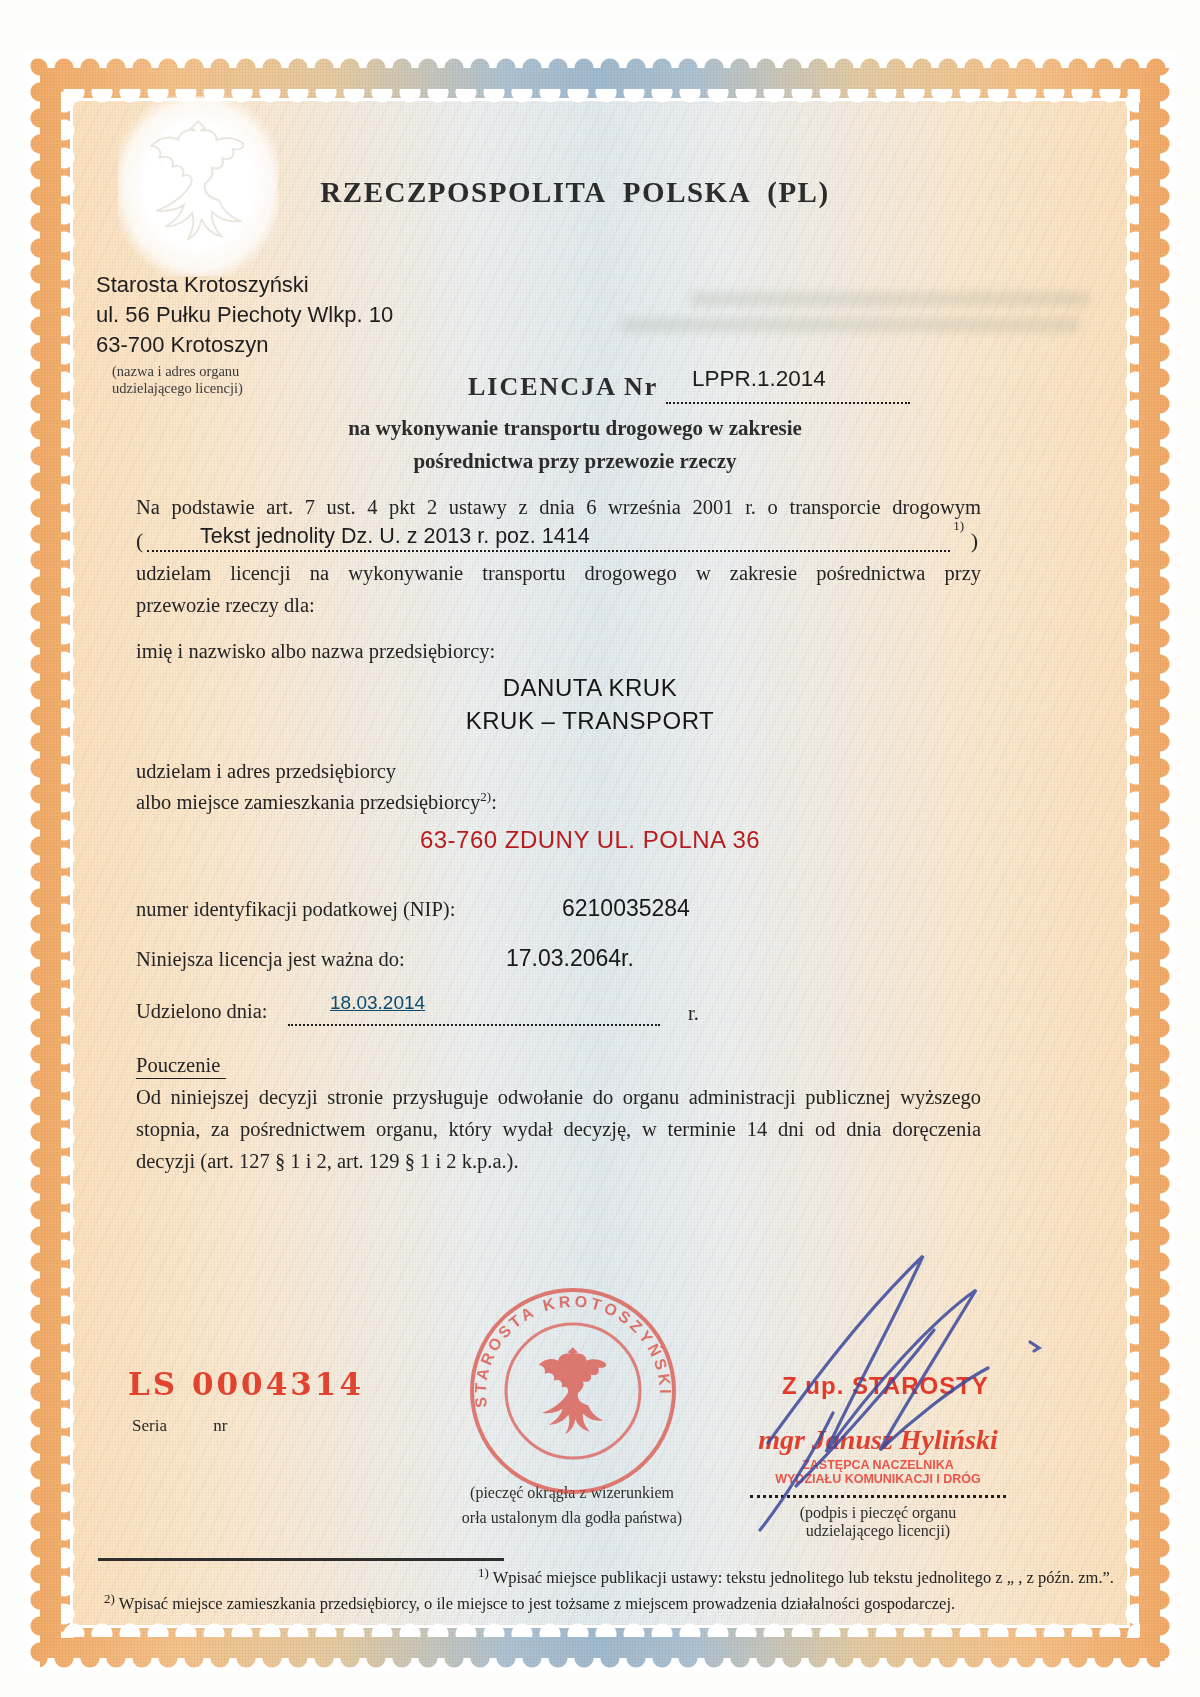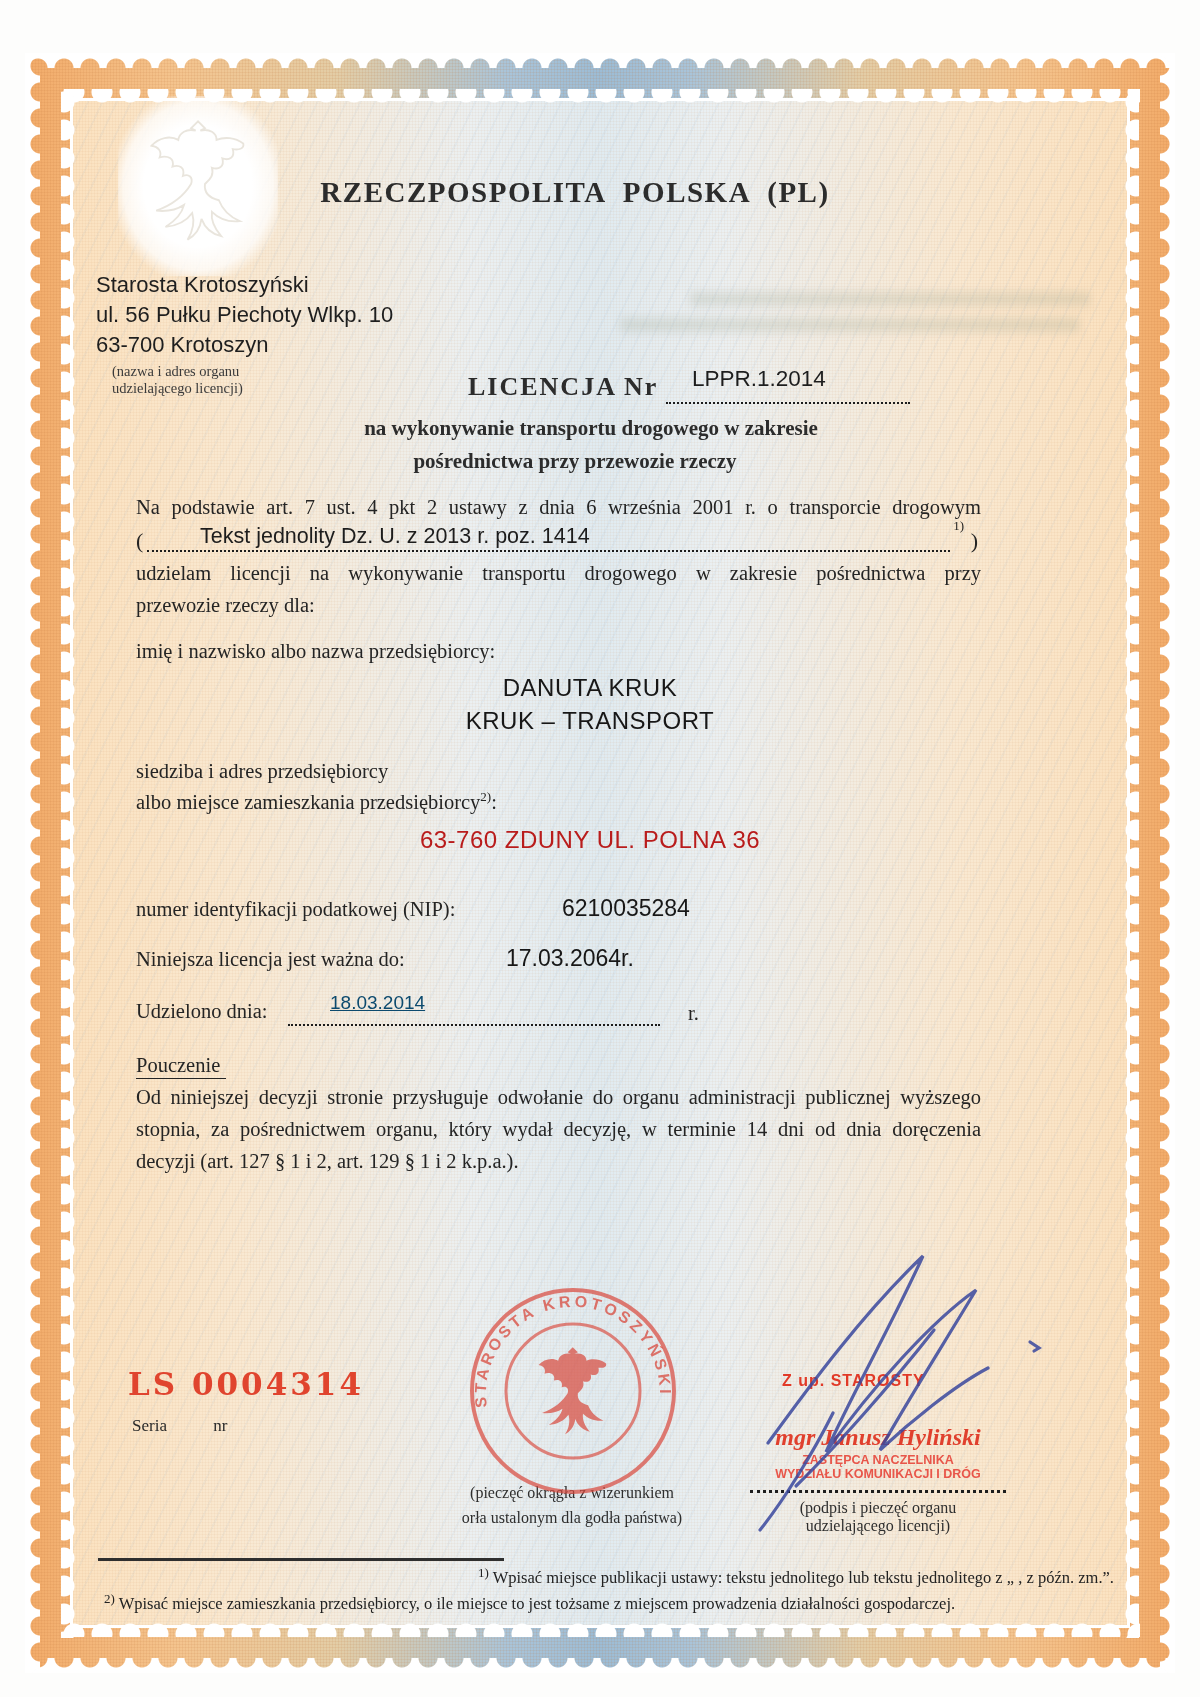--- a/index.html
+++ b/index.html
@@ -90,21 +90,21 @@
   </div>
   <div class="abs serif" style="left:112px;top:363px;font-size:14.5px;line-height:17px;color:#3a3a3a;">
     <div>(nazwa i adres organu</div>
     <div>udzielającego licencji)</div>
   </div>
 
   <div class="abs serif" style="left:468px;top:372px;font-weight:bold;font-size:26px;letter-spacing:2px;color:#2c2c2c;">LICENCJA  Nr</div>
   <div class="abs dotted" style="left:666px;top:374px;width:244px;height:28px;"></div>
   <div class="abs sans" style="left:692px;top:366px;font-size:22.5px;color:#1d1d1d;">LPPR.1.2014</div>
 
-  <div class="abs serif" style="left:116px;top:416px;width:950px;text-align:center;font-weight:bold;font-size:21px;color:#2c2c2c;">na wykonywanie transportu drogowego w zakresie</div>
+  <div class="abs serif" style="left:100px;top:416px;width:950px;text-align:center;font-weight:bold;font-size:21px;color:#2c2c2c;">na wykonywanie transportu drogowego w zakresie</div>
   <div class="abs serif" style="left:100px;top:449px;width:950px;text-align:center;font-weight:bold;font-size:21px;color:#2c2c2c;">pośrednictwa przy przewozie rzeczy</div>
 
   <div class="abs serif jfull" style="left:136px;top:496px;width:845px;font-size:20.5px;">Na podstawie art. 7 ust. 4 pkt 2 ustawy z dnia 6 września 2001 r. o transporcie drogowym</div>
 
   <div class="abs" style="left:136px;top:520px;width:842px;height:38px;">
     <span class="serif" style="position:absolute;left:0;top:8px;font-size:22px;">(</span>
     <span class="dotted" style="position:absolute;left:11px;right:28px;bottom:6px;height:1px;"></span>
     <span class="sans" style="position:absolute;left:64px;top:4px;font-size:21.5px;color:#1d1d1d;">Tekst jednolity Dz. U. z 2013 r. poz. 1414</span>
     <span class="serif" style="position:absolute;right:14px;top:-2px;font-size:13px;">1)</span>
     <span class="serif" style="position:absolute;right:0;top:8px;font-size:22px;">)</span>
@@ -113,21 +113,21 @@
   <div class="abs serif jfull" style="left:136px;top:562px;width:845px;font-size:20.5px;">udzielam licencji na wykonywanie transportu drogowego w zakresie pośrednictwa przy</div>
   <div class="abs serif" style="left:136px;top:594px;font-size:20.5px;">przewozie rzeczy dla:</div>
 
   <div class="abs sans" style="left:150px;top:674px;width:880px;text-align:center;font-size:24px;letter-spacing:.5px;color:#171717;">
     <div>DANUTA KRUK</div>
     <div style="margin-top:5px;">KRUK – TRANSPORT</div>
   </div>
   <div class="abs serif" style="left:136px;top:640px;font-size:20.5px;">imię i nazwisko albo nazwa przedsiębiorcy:</div>
 
   <div class="abs serif" style="left:136px;top:756px;font-size:20.5px;line-height:31px;">
-    <div>siedziba i adres przedsiębiorcy</div>
+    <div>udzielam i adres przedsiębiorcy</div>
     <div>
       <span>albo miejsce zamieszkania przedsiębiorcy</span><sup class="ref">2)</sup><span>:</span>
     </div>
   </div>
   <div class="abs sans" style="left:150px;top:826px;width:880px;text-align:center;font-size:24px;letter-spacing:.5px;color:#b91c1c;">63-760 ZDUNY UL. POLNA 36</div>
 
   <div class="abs serif" style="left:136px;top:898px;font-size:20.5px;">numer identyfikacji podatkowej (NIP):</div>
   <div class="abs sans" style="left:562px;top:895px;font-size:23px;color:#171717;">6210035284</div>
 
   <div class="abs serif" style="left:136px;top:948px;font-size:20.5px;">Niniejsza licencja jest ważna do:</div>
@@ -158,24 +158,24 @@
     </text>
     <g transform="translate(68,62) scale(0.9)" opacity=".8">
       <path fill="#d9493d" transform="scale(0.95,0.95)" d="M50 6 L44 12 L48 14 C40 12 34 16 33 22 C26 18 16 20 10 27 C16 28 19 32 17 37 C24 35 30 38 28 45 C34 43 39 46 37 53 C42 51 46 54 44 60 C38 70 28 78 14 83 C24 84 32 82 38 78 C36 86 30 92 22 97 C32 96 40 92 45 85 C47 92 46 100 41 108 C48 104 52 98 53 90 C56 98 62 103 70 105 C64 98 61 91 62 84 C68 90 76 93 86 92 C77 88 71 82 68 74 C60 72 55 68 56 60 C60 56 64 53 62 46 C68 48 73 45 71 38 C77 40 82 37 80 30 C86 31 90 29 89 25 C82 20 73 19 66 22 C66 16 60 12 52 14 L56 12 Z"></path>
     </g>
   </svg>
   <div class="abs serif" style="left:427px;top:1480px;width:290px;text-align:center;font-size:16px;line-height:25px;color:#2e2e2e;">
     <div>(pieczęć okrągła z wizerunkiem</div>
     <div>orła ustalonym dla godła państwa)</div>
   </div>
 
-  <div class="abs sans" style="left:782px;top:1372px;font-weight:bold;font-size:16px;letter-spacing:1px;color:#e13a28;">Z up. STAROSTY</div>
+  <div class="abs sans" style="left:782px;top:1372px;font-weight:bold;font-size:24px;letter-spacing:1px;color:#e13a28;">Z up. STAROSTY</div>
 
   <div class="abs" style="left:748px;top:1424px;width:260px;text-align:center;">
-    <div class="serif" style="font-style:italic;font-weight:bold;font-size:24px;color:#e0402e;">mgr Janusz Hyliński</div>
+    <div class="serif" style="font-style:italic;font-weight:bold;font-size:28px;color:#e0402e;">mgr Janusz Hyliński</div>
     <div class="sans" style="font-weight:bold;font-size:12.5px;color:#e8564a;margin-top:2px;">ZASTĘPCA NACZELNIKA</div>
     <div class="sans" style="font-weight:bold;font-size:12.5px;color:#e8564a;">WYDZIAŁU KOMUNIKACJI I DRÓG</div>
     <div style="margin:8px 2px 0 2px;border-bottom:3px dotted #1d1d1d;height:1px;"></div>
     <div class="serif" style="font-size:16px;margin-top:6px;color:#2e2e2e;">(podpis i pieczęć organu</div>
     <div class="serif" style="font-size:16px;color:#2e2e2e;">udzielającego licencji)</div>
   </div>
 
   <svg id="sig-svg" width="310" height="300" viewBox="0 0 310 300">
     <g fill="none" stroke="#3a489e" stroke-width="3.2" stroke-linecap="round" opacity=".85">
       <path d="M30 205 C70 150 125 75 185 18 C152 90 112 160 88 214 C133 150 195 82 238 52 C203 110 162 175 142 212 C172 184 216 148 250 130"></path>

